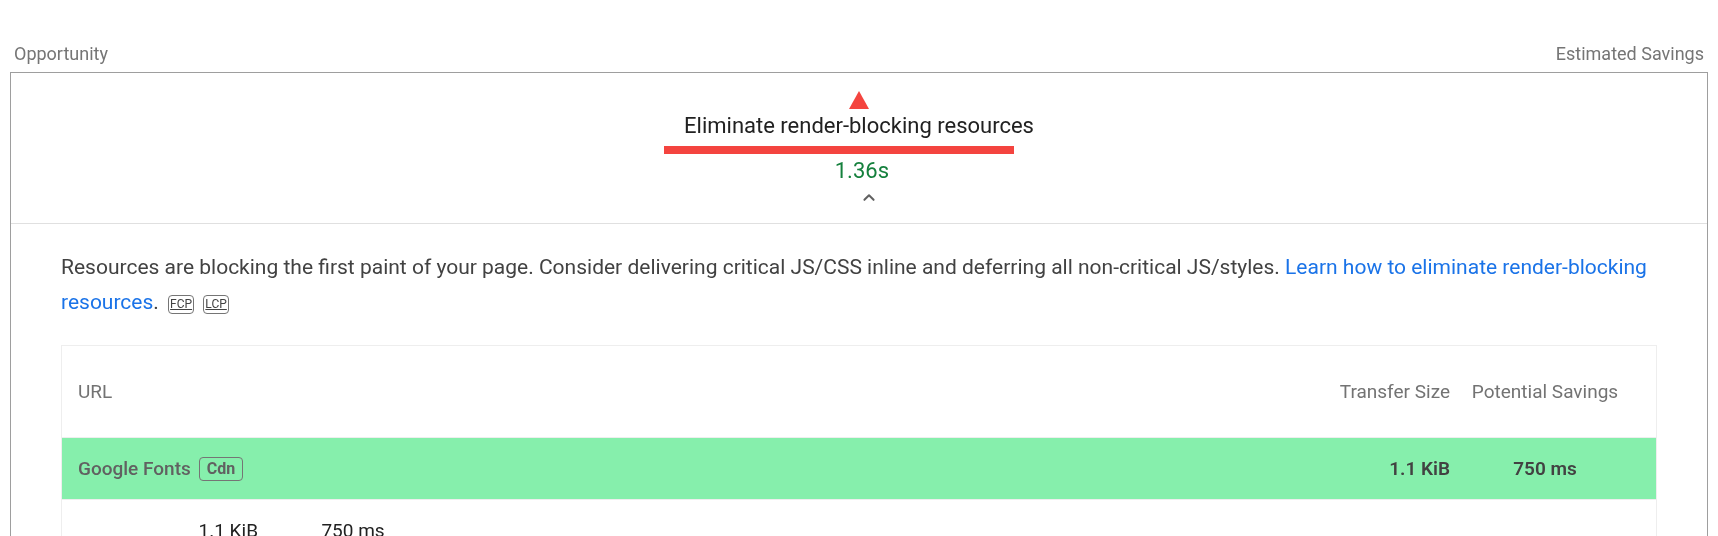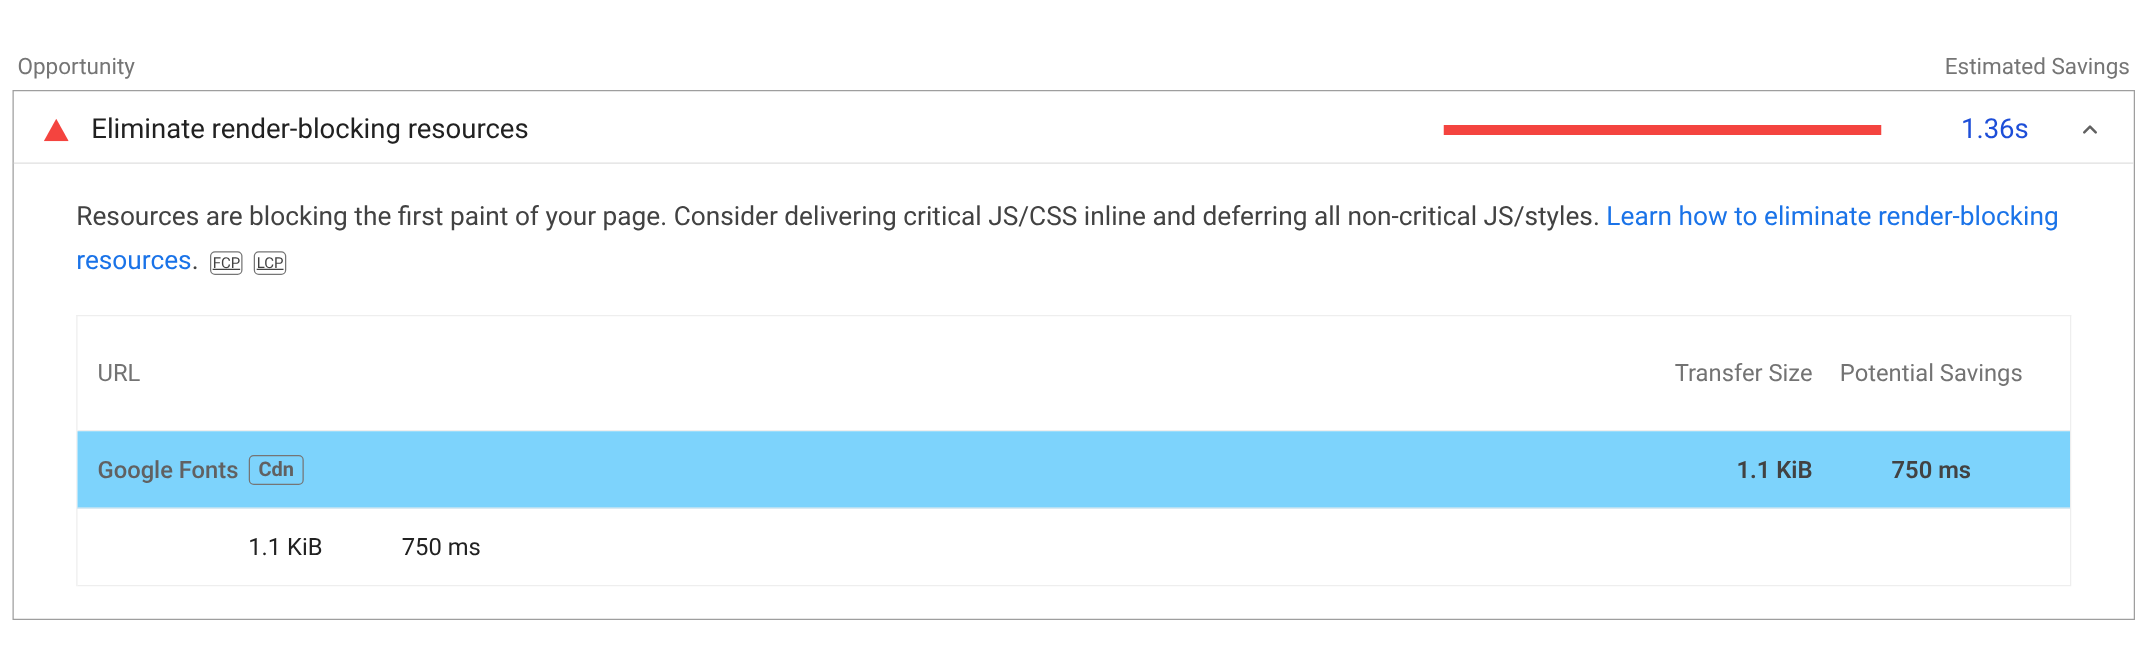--- a/index.html
+++ b/index.html
@@ -23,21 +23,22 @@
       margin-top: 33px;
     }
     .audit-card {
       border: 1px solid #9e9e9e;
       background: #fff;
     }
     .audit-header {
       display: flex;
       align-items: center;
       padding: 18px 24px 14px 24px;
-      gap: 18px;
+      gap: 4px;
+      flex-direction: column;
     }
     .triangle-icon svg {
       display: block;
     }
     .audit-title {
       font-size: 22px;
       font-weight: 400;
       color: #212121;
       flex: 0 0 auto;
     }
@@ -45,21 +46,21 @@
       flex: 1;
     }
     .savings-bar {
       height: 8px;
       width: 350px;
       background: #f4443f;
       margin-right: 40px;
     }
     .savings-value {
       font-size: 22px;
-      color: #1d4ed8;
+      color: #15803d;
       font-weight: 400;
       min-width: 60px;
       text-align: right;
     }
     .chevron {
       margin-left: 20px;
       display: flex;
       align-items: center;
       color: #616161;
     }
@@ -102,21 +103,21 @@
       align-items: center;
       padding: 0 16px;
       min-height: 62px;
       border-bottom: 1px solid #eeeeee;
     }
     .thead {
       color: #737373;
       min-height: 92px;
     }
     .group-row {
-      background: #7dd3fc;
+      background: #86efac;
       color: #616161;
       font-weight: 500;
     }
     .group-row .col-size,
     .group-row .col-save {
       color: #424242;
       font-weight: 600;
     }
     .data-row {
       font-weight: 400;

